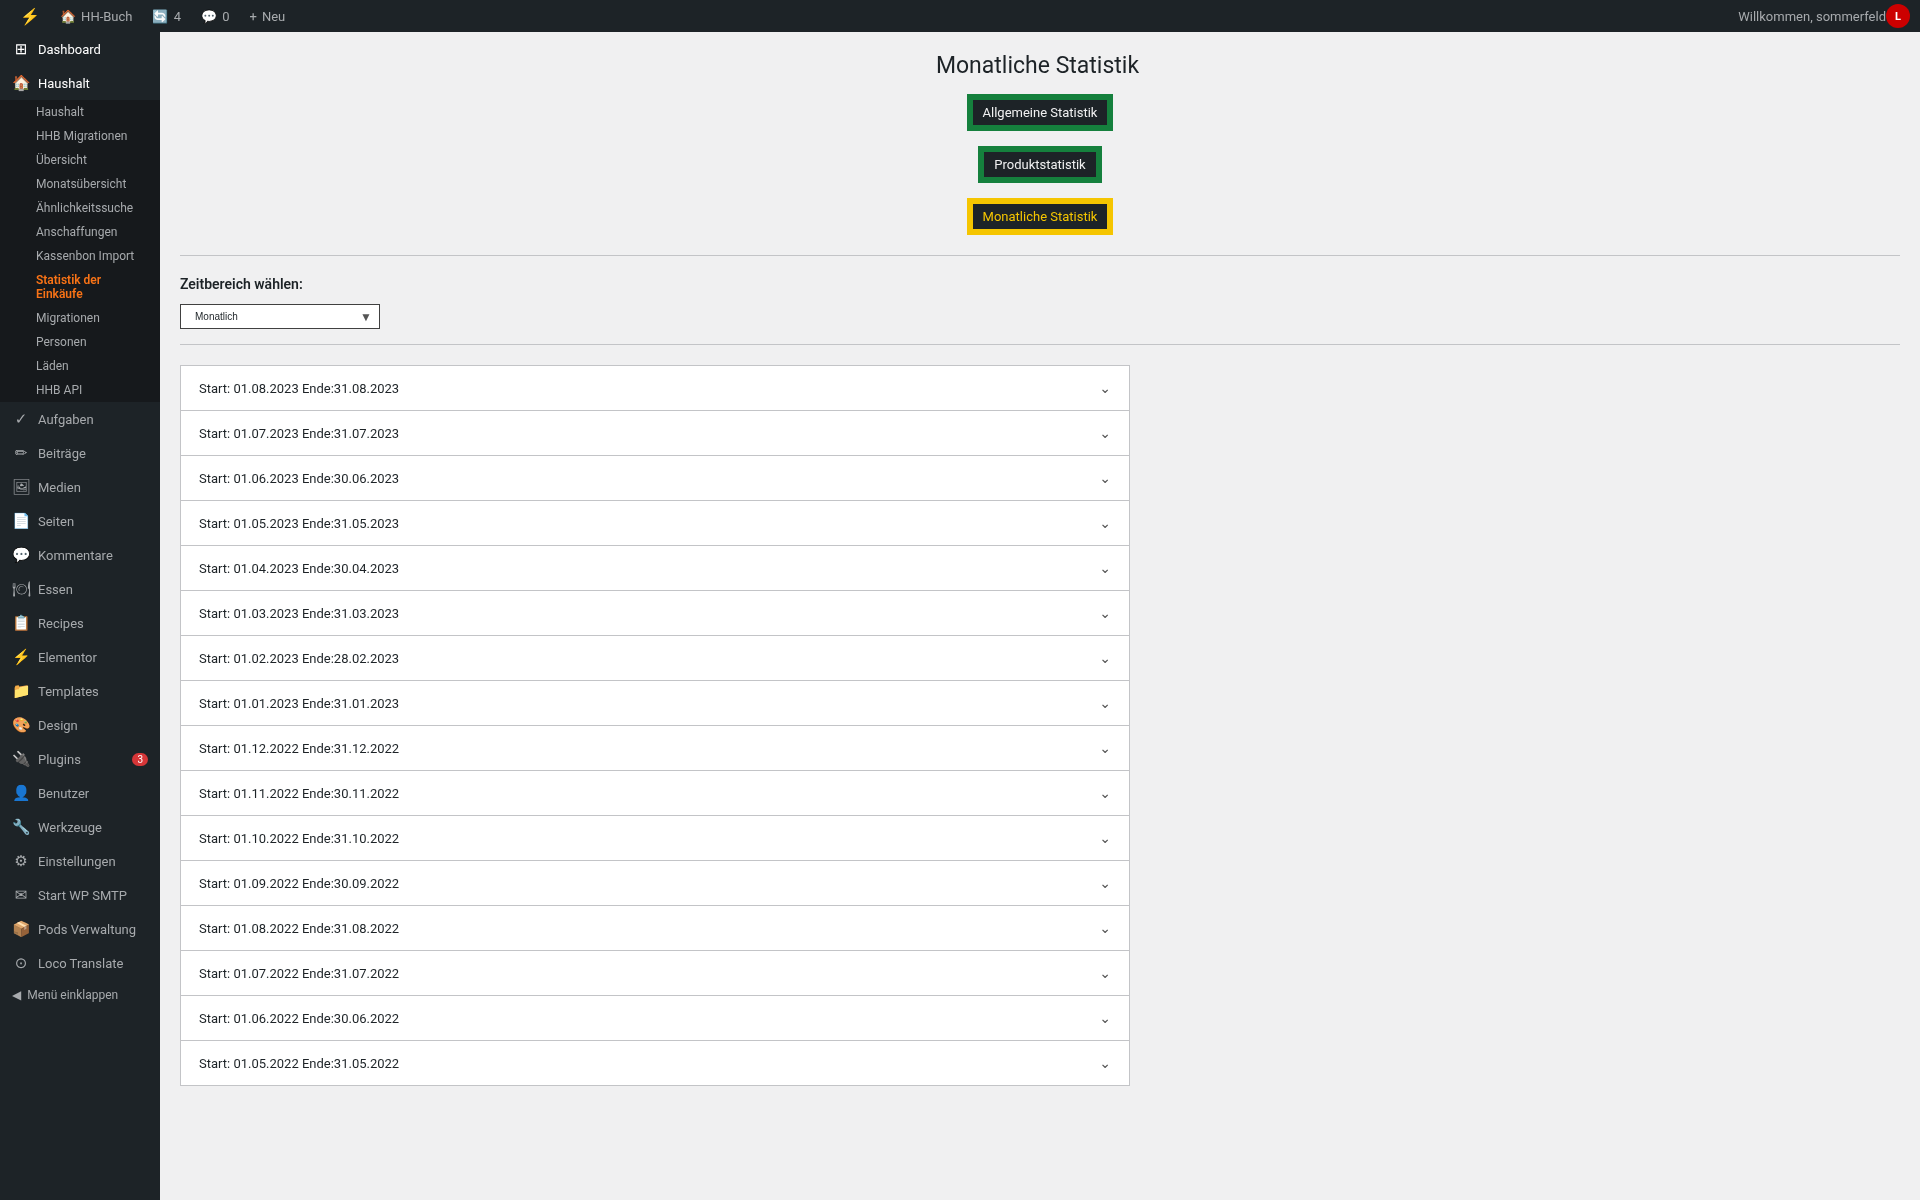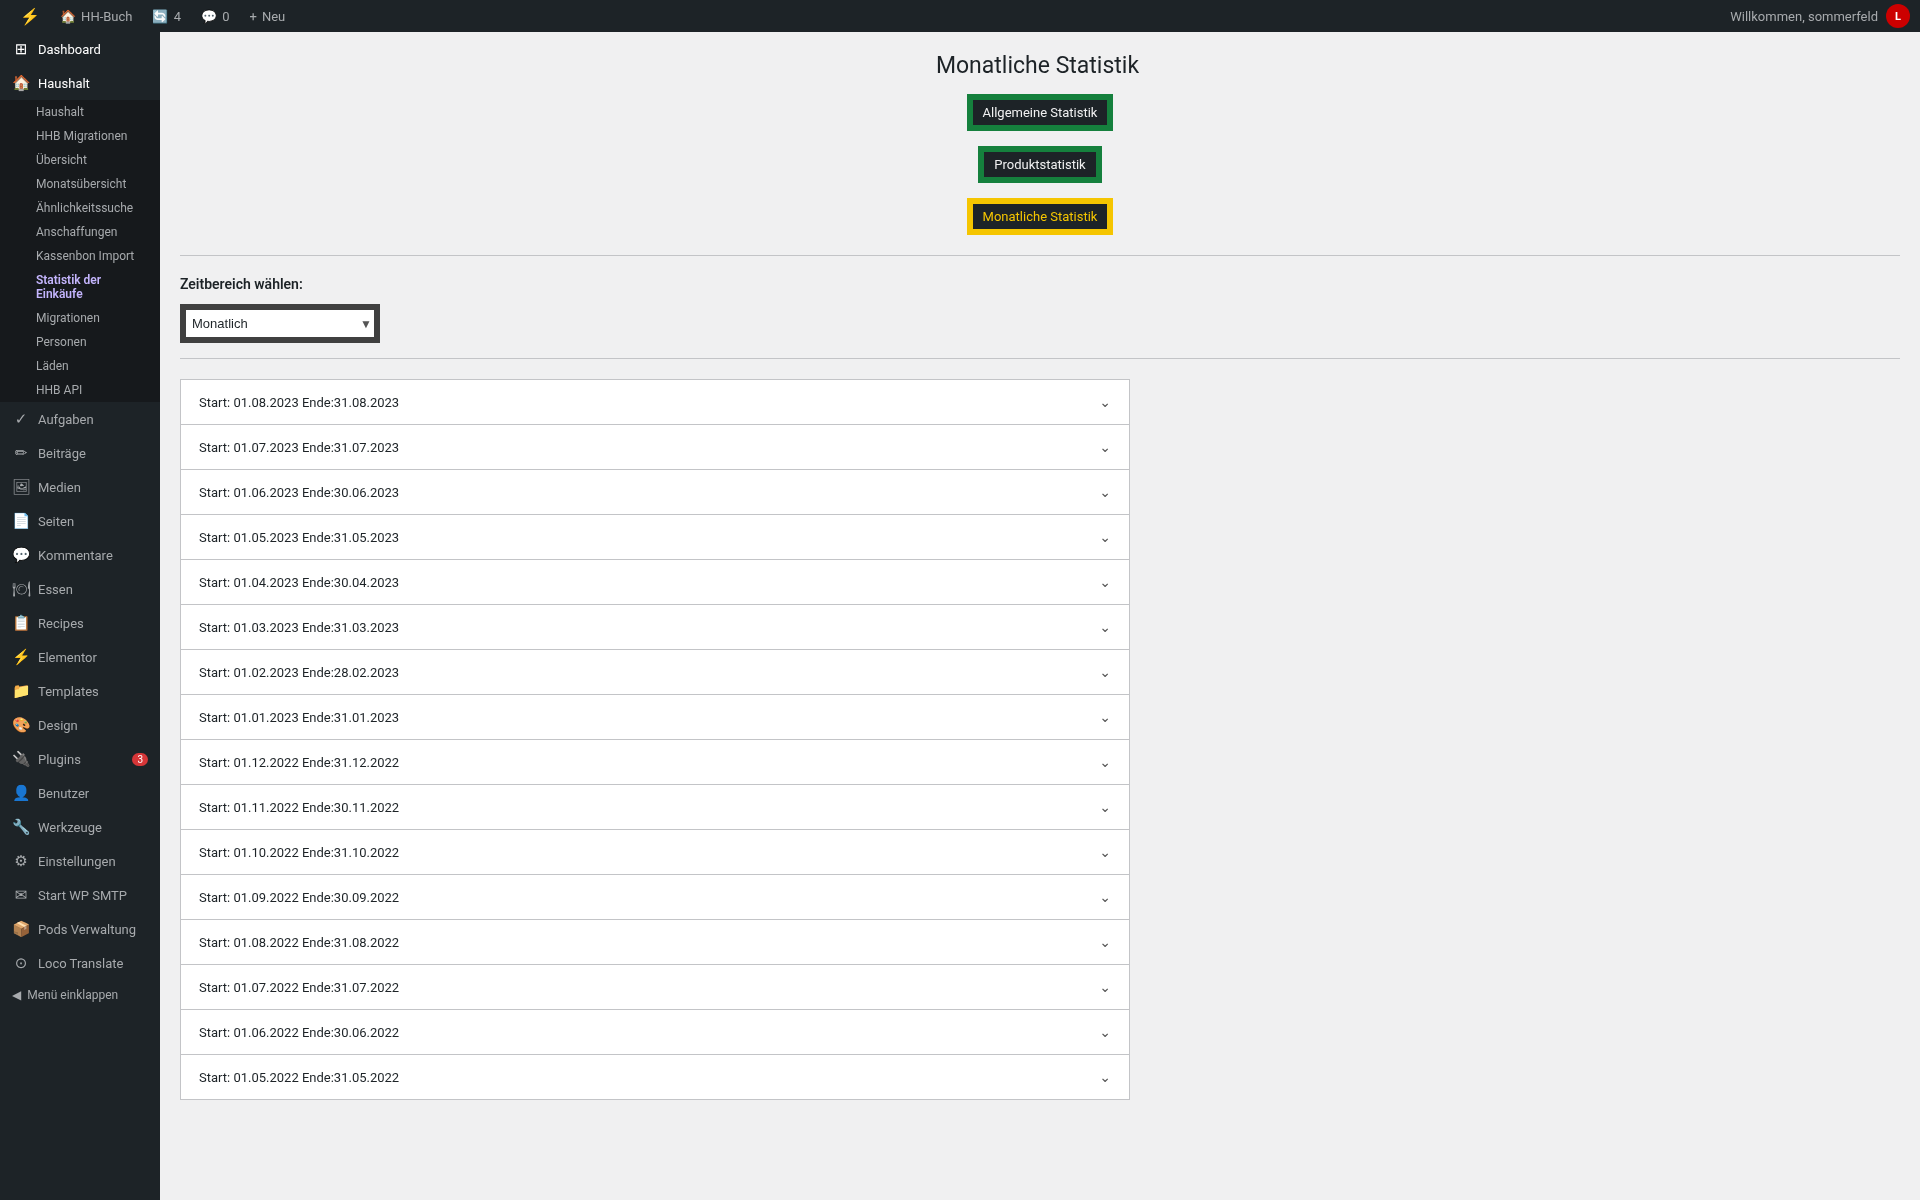--- a/index.html
+++ b/index.html
@@ -19,21 +19,21 @@
       left: 0;
       right: 0;
       z-index: 9999;
     }
     .adminbar-item {
       display: flex; align-items: center; gap: 5px;
       padding: 0 10px; height: 32px; color: #a7aaad;
       font-size: 13px; cursor: pointer;
     }
     .adminbar-item .icon { font-size: 16px; }
-    .adminbar-right { margin-left: auto; display: flex; align-items: center; gap: 8px; color: #a7aaad; }
+    .adminbar-right { margin-left: auto; display: flex; align-items: center; gap: 0; color: #a7aaad; }
     .adminbar-avatar {
       width: 24px; height: 24px; background: #c00; border-radius: 50%;
       display: flex; align-items: center; justify-content: center;
       color: #fff; font-size: 11px; font-weight: bold;
     }
 
     
     .layout { display: flex; margin-top: 32px; min-height: calc(100vh - 32px); }
 
     
@@ -52,21 +52,21 @@
     .menu-item.active-parent { color: #fff; }
     .menu-item .menu-icon { font-size: 15px; width: 18px; text-align: center; flex-shrink: 0; }
     .menu-item .badge {
       background: #d63638; color: #fff; border-radius: 10px;
       padding: 1px 5px; font-size: 10px; margin-left: auto;
     }
     .submenu-item {
       display: block; padding: 5px 12px 5px 36px;
       color: #a7aaad; cursor: pointer; font-size: 12px;
     }
-    .submenu-item.active { color: #c4b5fd; font-weight: 600; }
+    .submenu-item.active { color: #f97316; font-weight: 600; }
     .submenu-section { background: #16191c; }
 
     
     #main-content {
       flex: 1;
       background: #f0f0f1;
       padding: 20px 20px;
     }
     .page-header {
       display: flex; align-items: center; gap: 15px;
@@ -89,22 +89,22 @@
       border-color: #f5c500;
     }
     hr.separator { border: none; border-top: 1px solid #c3c4c7; margin: 15px 0; }
 
     .section-label { font-size: 14px; font-weight: 600; margin-bottom: 12px; color: #1d2327; }
 
     
     .select-wrap { position: relative; display: inline-block; }
     .period-select {
       appearance: none; -webkit-appearance: none;
-      border: 6px solid #404040; background: #fff;
-      padding: 6px 30px 6px 6px; font-size: 13px;
+      border: 1px solid #404040; background: #fff;
+      padding: 6px 30px 6px 14px; font-size: 10px;
       color: #1d2327; cursor: pointer; min-width: 200px;
     }
     .select-arrow {
       position: absolute; right: 8px; top: 50%; transform: translateY(-50%);
       pointer-events: none; color: #555; font-size: 12px;
     }
 
     
     .accordion-list { max-width: 950px; margin-top: 20px; border-radius: 24px; }
     .accordion-item {

